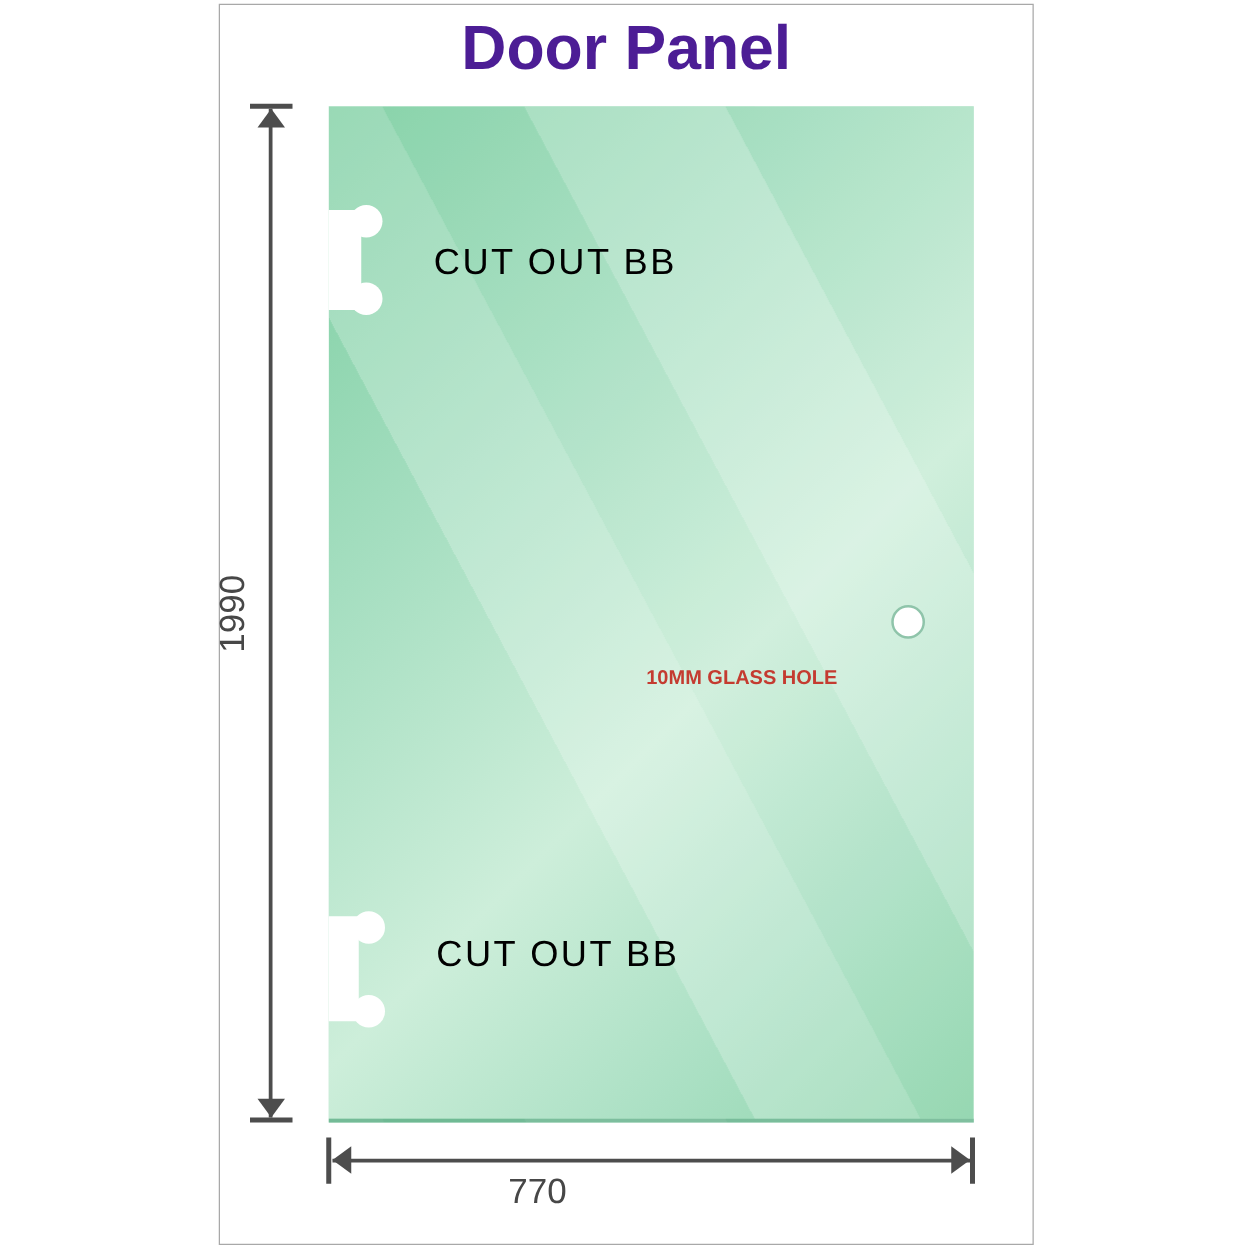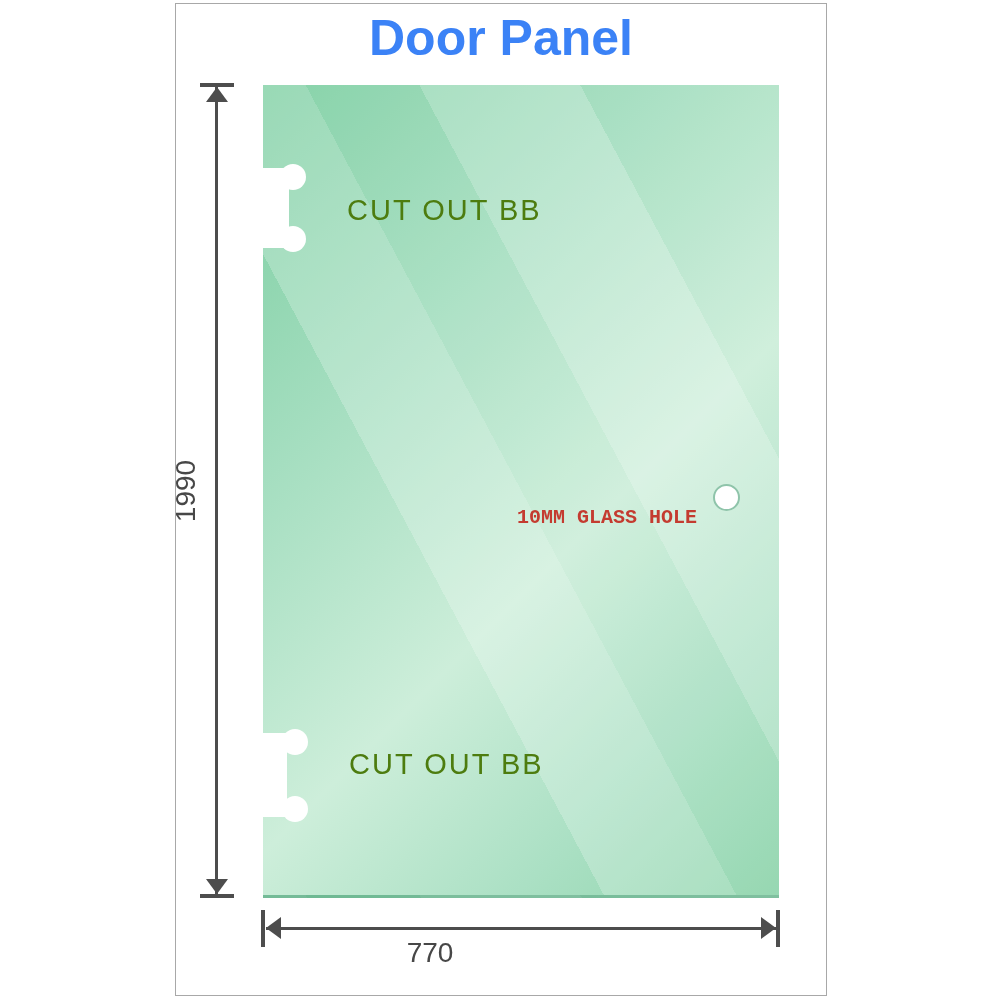--- a/index.html
+++ b/index.html
@@ -5,53 +5,53 @@
   html,body{margin:0;padding:0;background:#ffffff;}
   body{width:1000px;height:1000px;position:relative;font-family:"Liberation Sans",sans-serif;overflow:hidden;}
 
   .frame{
     position:absolute;left:175px;top:3px;width:650px;height:991px;
     border:1px solid #a8a8a8;background:#ffffff;
   }
 
   .title{
     position:absolute;left:175px;top:11px;width:652px;
-    text-align:center;font-size:50px;font-weight:bold;color:#3b82f6;
+    text-align:center;font-size:50px;font-weight:bold;color:#4c1d95;
     letter-spacing:0px;line-height:1.1;
   }
 
   .panel{
     position:absolute;left:263px;top:85px;width:516px;height:810px;
     background:
       linear-gradient(62deg,
         rgba(255,255,255,0) 0%, rgba(255,255,255,0) 36%,
         rgba(255,255,255,0.22) 36%, rgba(255,255,255,0.22) 50%,
         rgba(255,255,255,0.08) 50%, rgba(255,255,255,0.08) 62%,
         rgba(255,255,255,0.26) 62%, rgba(255,255,255,0.26) 79%,
         rgba(255,255,255,0.06) 79%, rgba(255,255,255,0.06) 100%),
       linear-gradient(135deg, #7ccea1 0%, #a5dec0 30%, #cdeeda 58%, #abe0c4 80%, #8dd4ab 100%);
     border-bottom:3px solid rgba(92,166,130,0.6);
   }
 
   .cutout-rect{position:absolute;background:#ffffff;}
   .cutout-circle{position:absolute;width:26px;height:26px;border-radius:50%;background:#ffffff;}
 
   .cutout-label{
-    position:absolute;font-size:29px;color:#4d7c0f;letter-spacing:2px;
+    position:absolute;font-size:29px;color:#000000;letter-spacing:2px;
     font-weight:400;white-space:nowrap;
   }
 
   .glass-hole{
     position:absolute;left:713px;top:484px;width:27px;height:27px;
     border-radius:50%;background:#ffffff;border:2px solid #8fc4aa;
     box-sizing:border-box;
   }
   .glass-hole-label{
-    position:absolute;left:517px;top:506px;font-size:20px;font-weight:700;
-    color:#c43b30;white-space:nowrap;letter-spacing:0px;font-family:Liberation Mono, monospace;
+    position:absolute;left:517px;top:534px;font-size:16px;font-weight:700;
+    color:#c43b30;white-space:nowrap;letter-spacing:0px;
   }
 
   .dim-line-v{position:absolute;left:215px;top:87px;width:3px;height:807px;background:#4d4d4d;}
   .dim-line-h{position:absolute;left:266px;top:927px;width:510px;height:3px;background:#4d4d4d;}
   .tick{position:absolute;background:#4d4d4d;}
   .tick-top{left:200px;top:83px;width:34px;height:4px;}
   .tick-bottom{left:200px;top:894px;width:34px;height:4px;}
   .tick-left{left:261px;top:910px;width:4px;height:37px;}
   .tick-right{left:776px;top:910px;width:4px;height:37px;}
 

